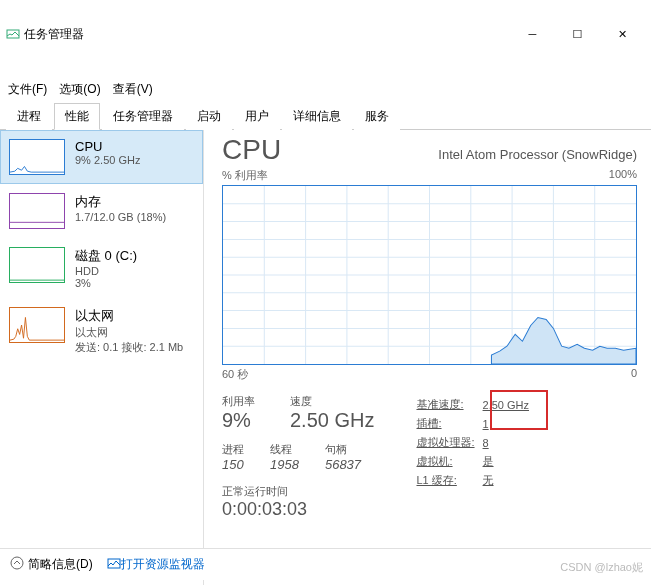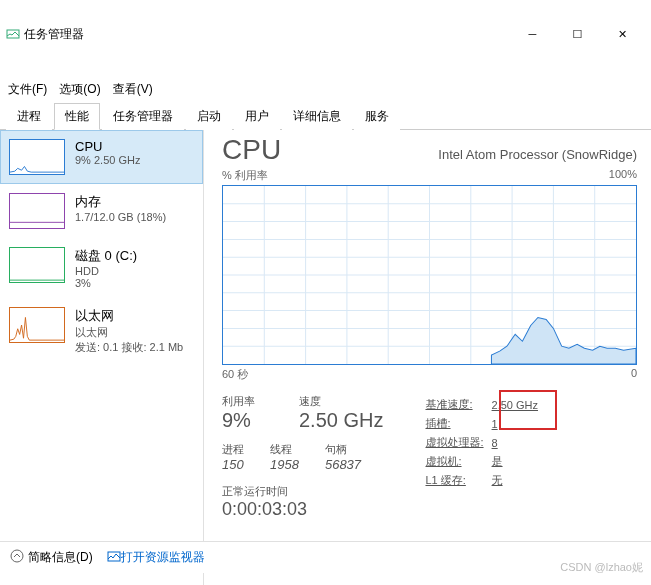--- a/index.html
+++ b/index.html
@@ -23,33 +23,33 @@
 .side-info .s { font-size: 11px; color: #555; }
 .detail { flex: 1; padding: 4px 14px 0 18px; position: relative; }
 .cpu-head { display: flex; align-items: baseline; justify-content: space-between; }
 .cpu-head h1 { font-size: 28px; font-weight: 400; color: #555; }
 .cpu-head .model { font-size: 13px; color: #555; }
 .chart-labels { display: flex; justify-content: space-between; font-size: 11px; color: #666; margin-top: 2px; text-align: right; }
 .chart { height: 180px; border: 1px solid #2b7cd3; background: #fff; position: relative; margin-top: 2px; }
 .chart svg { width: 100%; height: 100%; display: block; }
 .chart-x { display: flex; justify-content: space-between; font-size: 11px; color: #666; margin-top: 2px; }
 .stats { display: flex; margin-top: 12px; gap: 40px; }
-.statcol-left .row1 { display: flex; gap: 44px; }
+.statcol-left .row1 { display: flex; gap: 35px; }
 .statcol-left .row2 { display: flex; gap: 26px; margin-top: 10px; }
 .stat .lbl { font-size: 11px; color: #555; }
 .stat .val { font-size: 20px; color: #555; }
 .stat .val.sm { font-size: 13px; font-style: italic; }
 .statcol-right { font-size: 11px; color: #555; position: relative; text-decoration: underline; }
 .statcol-right table td { padding: 1px 6px 1px 0; }
 .statcol-right .valcol { min-width: 50px; }
 .redbox { position: absolute; border: 2px solid #d62b2b; width: 58px; height: 40px; top: -4px; left: 76px; }
 .uptime { margin-top: 12px; }
 .uptime .lbl { font-size: 11px; color: #555; }
 .uptime .val { font-size: 18px; color: #555; }
-.footer { height: 32px; border-top: 1px solid #e0e0e0; display: flex; align-items: center; padding: 0 10px; gap: 14px; font-size: 12px; position: absolute; bottom: 12px; width: 100%; background: #fff; }
+.footer { height: 32px; border-top: 1px solid #e0e0e0; display: flex; align-items: center; padding: 0 10px; gap: 14px; font-size: 12px; position: absolute; bottom: 5px; width: 100%; background: #fff; }
 .footer .link { color: #0066cc; display: flex; align-items: center; }
 .footer .fewer { display: flex; align-items: center; gap: 4px; }
 .watermark { position: absolute; bottom: 10px; right: 8px; font-size: 11px; color: #bbb; z-index: 5; }
 </style>
 </head>
 <body>
 
 <div class="titlebar">
   <div class="title">
     <span><svg width="14" height="14" viewBox="0 0 14 14">

